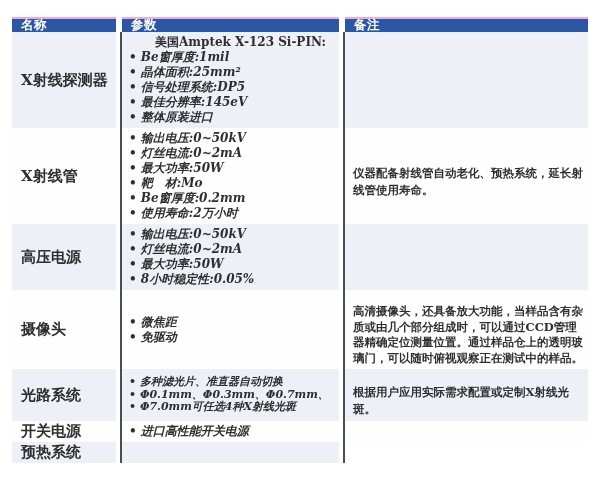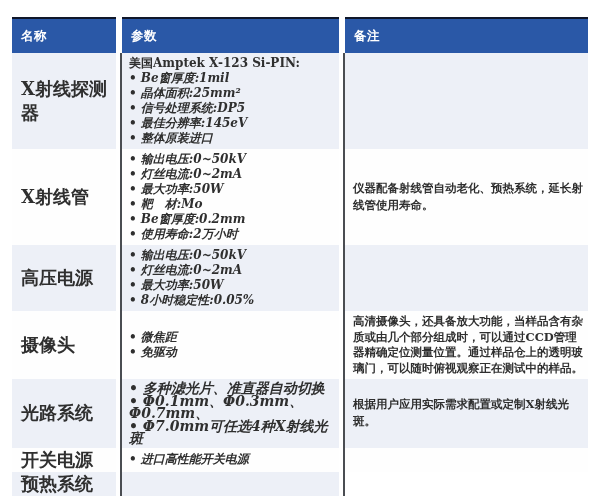--- a/index.html
+++ b/index.html
@@ -11,25 +11,25 @@
   .page{position:relative;width:600px;height:500px;background:#ffffff;overflow:hidden;}
   .spec-table{position:absolute;left:12px;top:17px;width:576px;}
 
   .hrow,.trow{
     display:grid;
     grid-template-columns:104px 217px 243px;
     column-gap:6px;
   }
   .hcell{
     background:#2a58a7;
-    border-top:2px solid #0f172a;
+    border-top:2px solid #f9a8d4;
     color:#ffffff;
     font-weight:bold;
     font-size:12.5px;
-    height:36px;
+    height:15px;
     box-sizing:border-box;
     display:flex;align-items:center;
     padding-left:9px;
     letter-spacing:0.5px;
   }
 
   .tbody{position:relative;}
   .vline{
     position:absolute;top:0;bottom:0;width:2px;
     background:#4a4d52;
@@ -46,42 +46,42 @@
   .r2{min-height:64px;}
   .r3{min-height:63px;}
   .r4{min-height:52px;}
   .r5{min-height:21px;}
   .r6{min-height:21px;}
 
   .cell.name{
     display:flex;align-items:center;
     padding-left:9px;
     font-weight:bold;
-    font-size:18px;
+    font-size:15px;
   }
   .cell.params{
     display:flex;flex-direction:column;justify-content:center;
     padding:3px 2px 3px 5px;
     font-weight:bold;
     font-size:12px;
     line-height:15px;
   }
-  .r4 .cell.params{line-height:12.5px;font-size:14px;}
-  .params .intro{padding-left:2px;}
+  .r4 .cell.params{line-height:12.5px;font-size:11px;}
+  .params .intro{padding-left:2px;margin-left:26px;}
   .params .bullet{padding-left:2px;font-style:italic;}
   .params .bullet::before{content:"• ";}
   .cell.remark{
     display:flex;align-items:center;
     padding:3px 4px 3px 8px;
     font-weight:bold;
     font-size:11.5px;
     line-height:17px;
   }
   .r3 .cell.remark{line-height:15.5px;}
-  .remark .remark-text{display:block;}
+  .remark .remark-text{display:block;margin-top:11px;}
 </style>
 </head>
 <body>
 
 <div class="page">
   <div class="spec-table">
 
     <div class="hrow">
       <div class="hcell">名称</div>
       <div class="hcell">参数</div>

